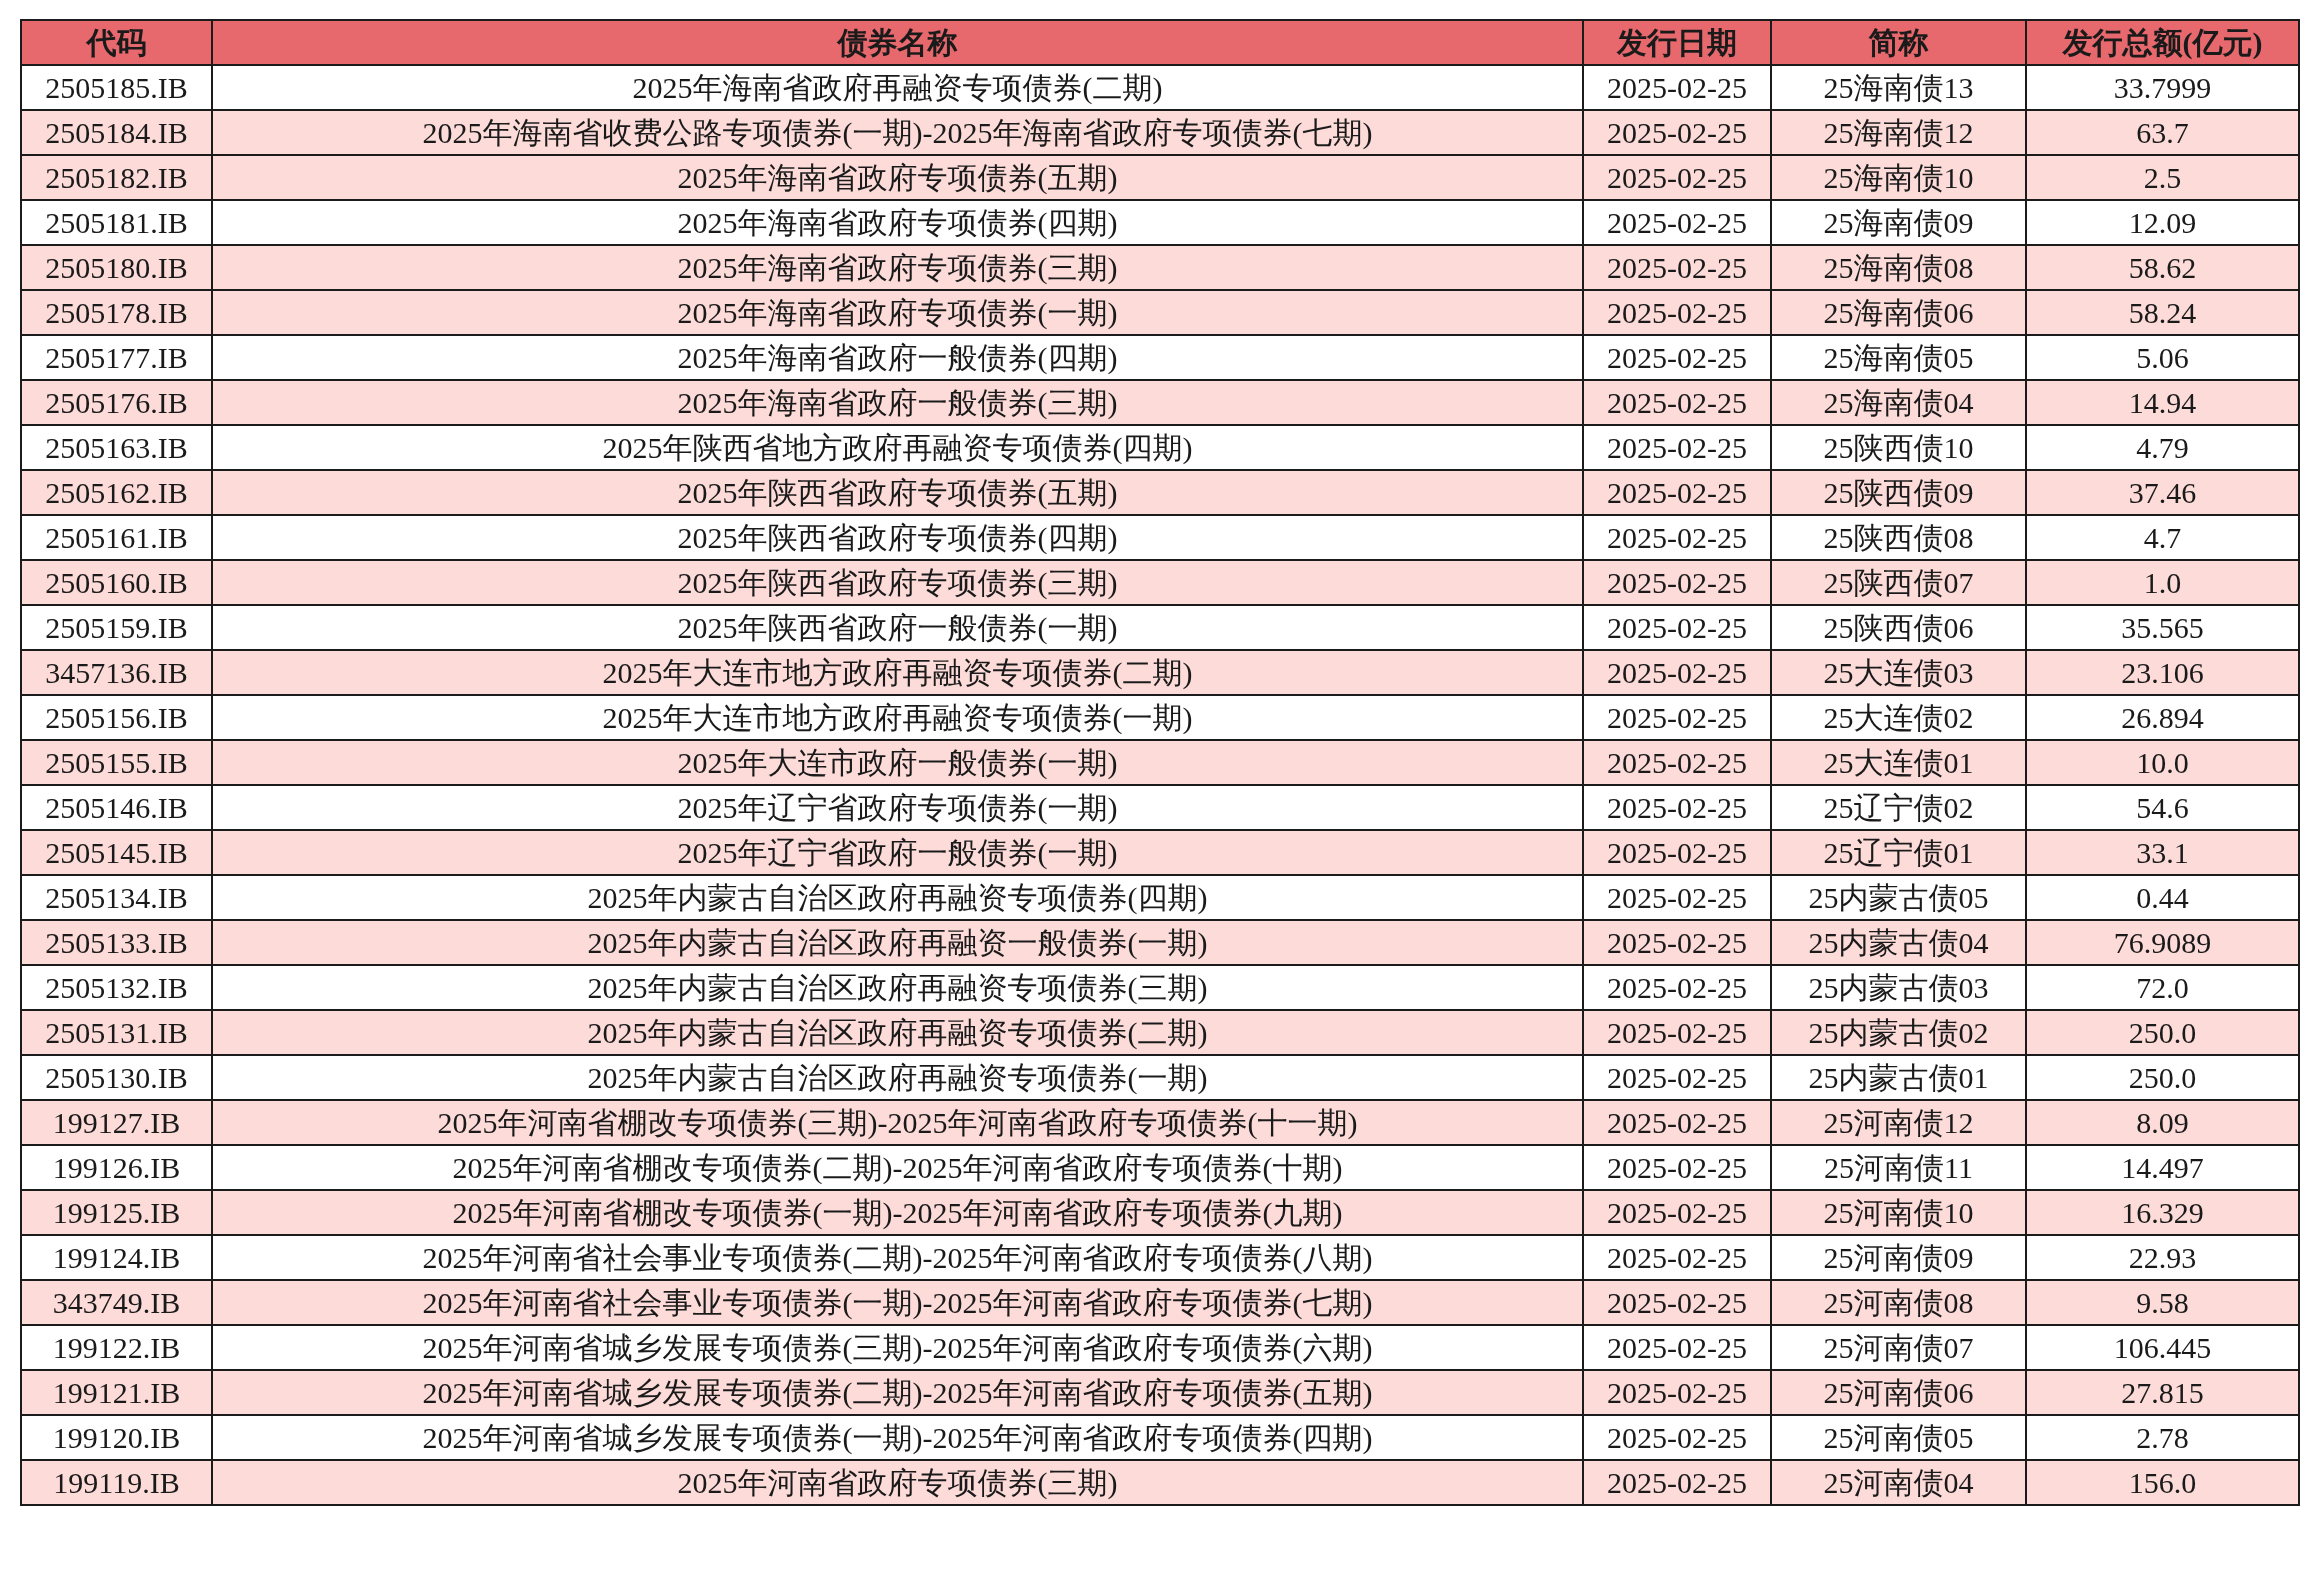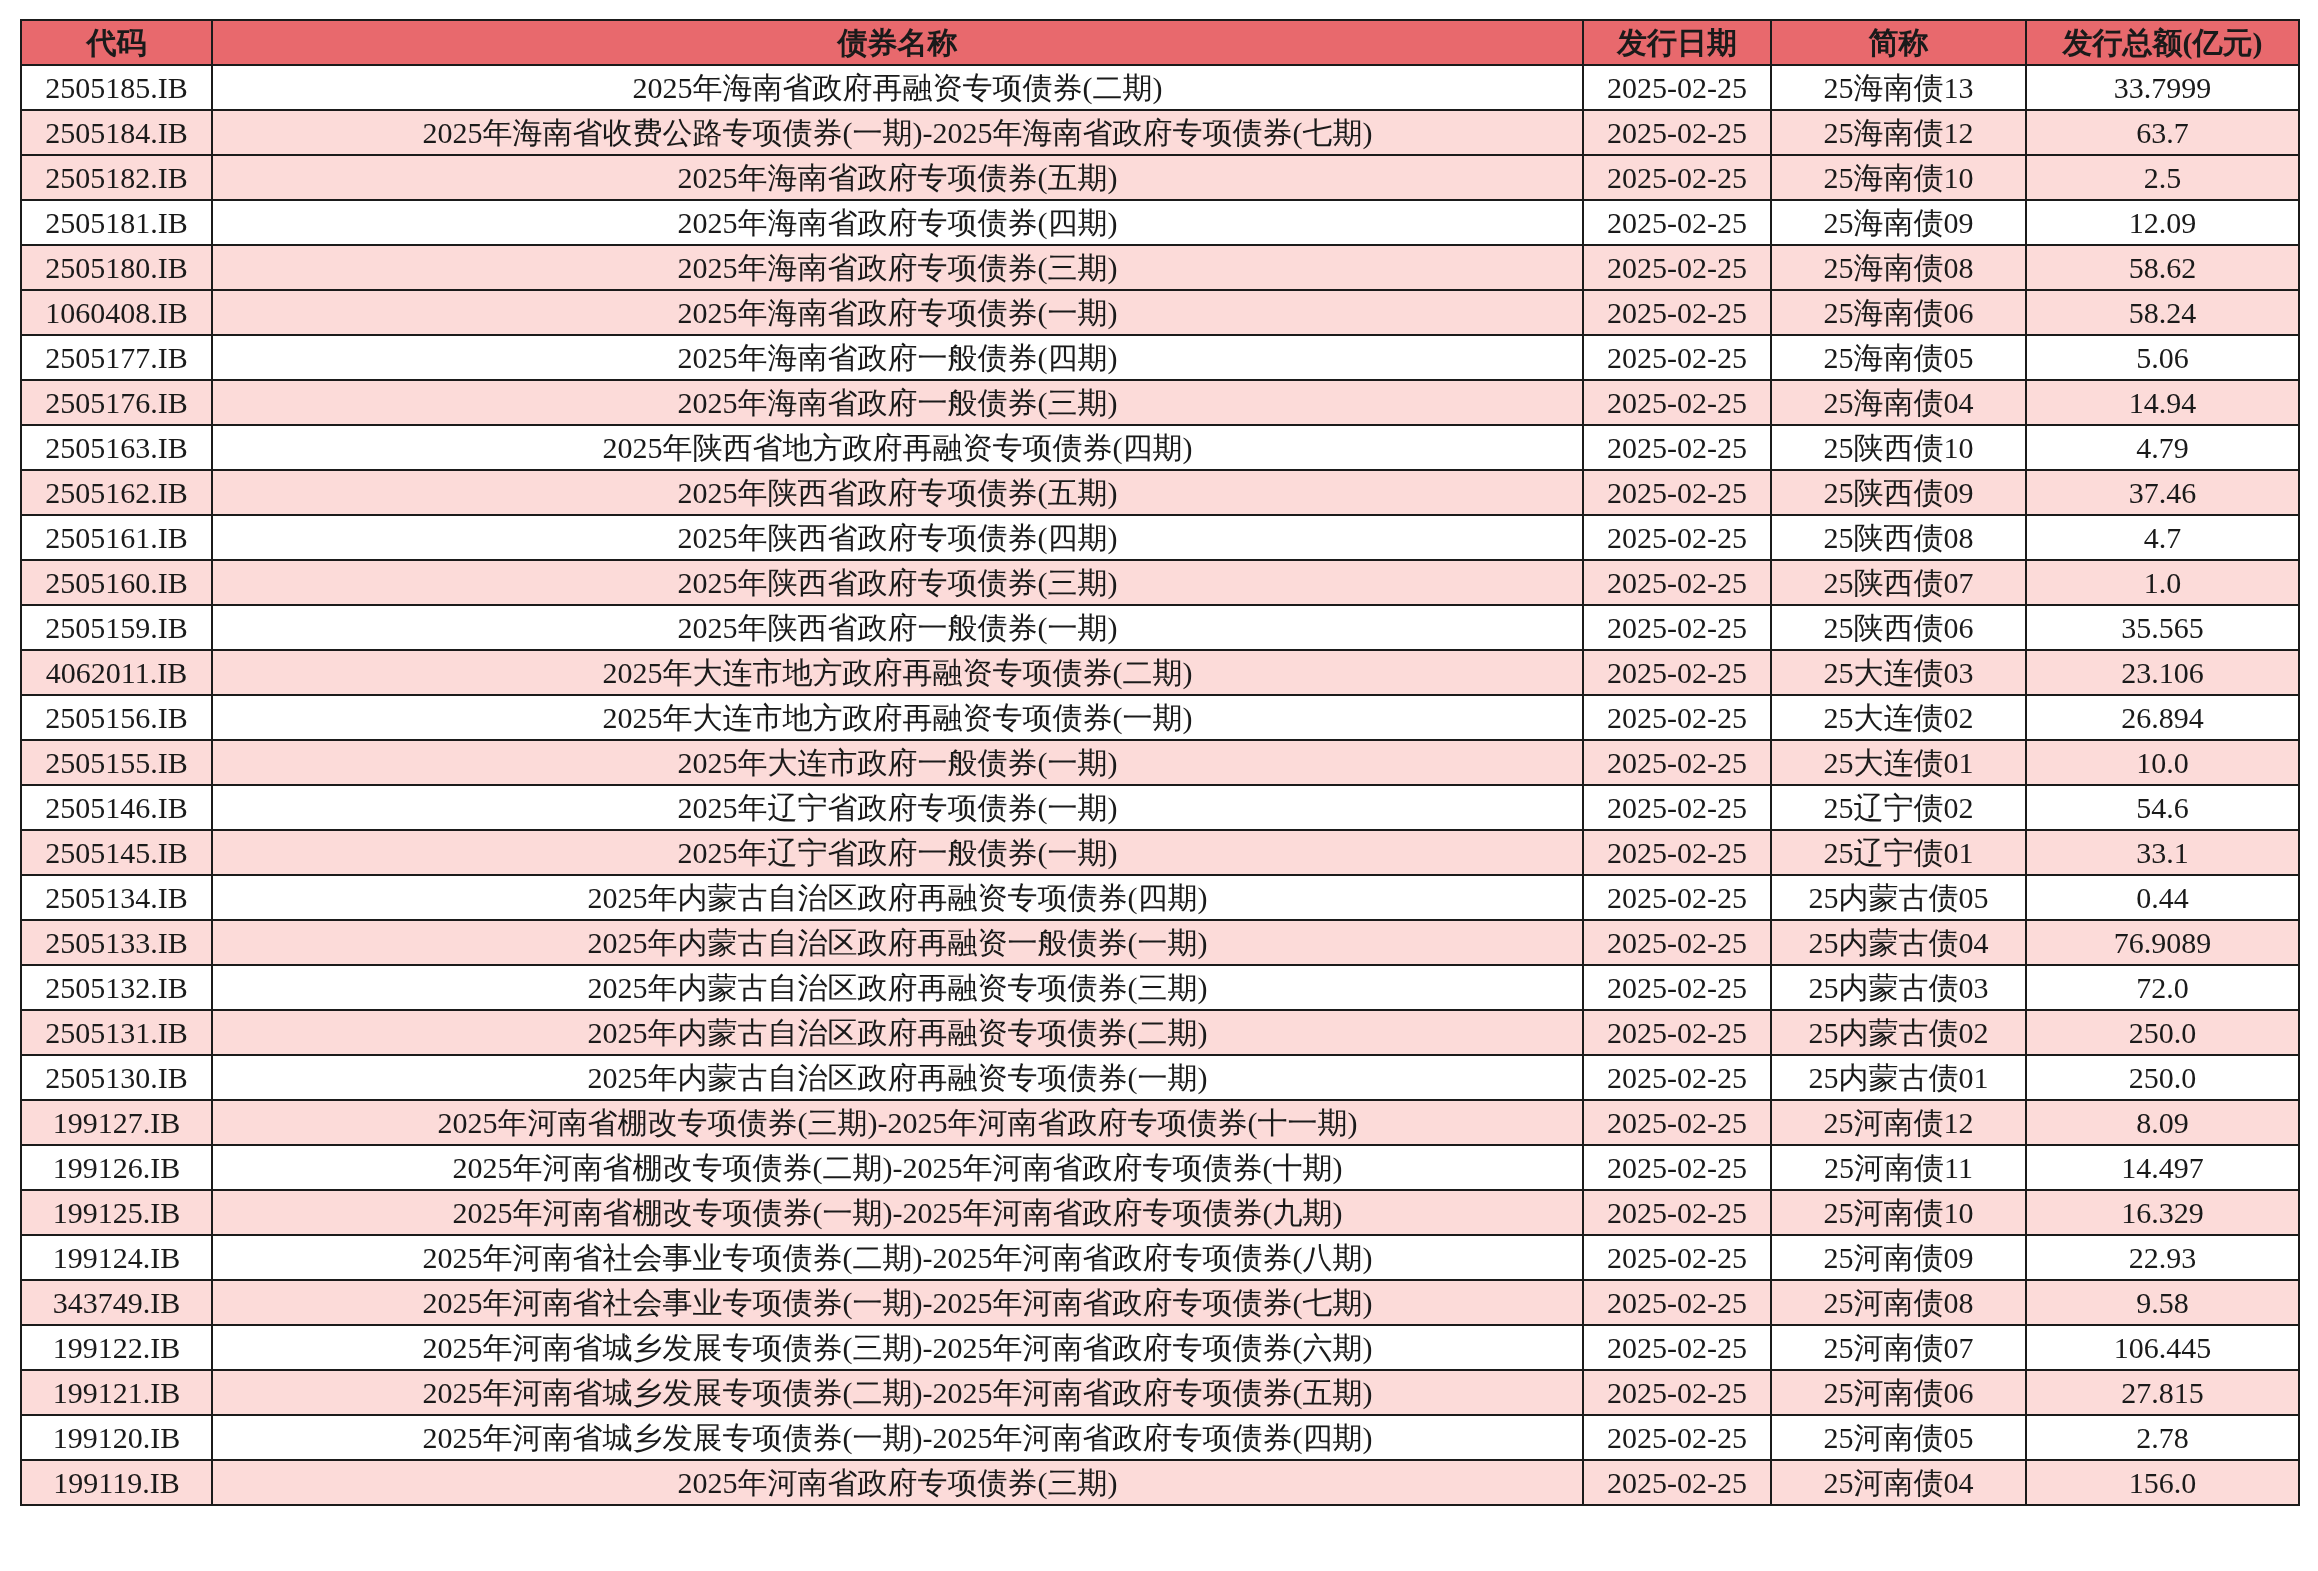--- a/index.html
+++ b/index.html
@@ -97,21 +97,21 @@
           <td>12.09</td>
         </tr>
         <tr class="row-odd">
           <td>2505180.IB</td>
           <td>2025年海南省政府专项债券(三期)</td>
           <td>2025-02-25</td>
           <td>25海南债08</td>
           <td>58.62</td>
         </tr>
         <tr class="row-odd">
-          <td>1060408.IB</td>
+          <td>2505178.IB</td>
           <td>2025年海南省政府专项债券(一期)</td>
           <td>2025-02-25</td>
           <td>25海南债06</td>
           <td>58.24</td>
         </tr>
         <tr class="row-even">
           <td>2505177.IB</td>
           <td>2025年海南省政府一般债券(四期)</td>
           <td>2025-02-25</td>
           <td>25海南债05</td>
@@ -153,21 +153,21 @@
           <td>1.0</td>
         </tr>
         <tr class="row-even">
           <td>2505159.IB</td>
           <td>2025年陕西省政府一般债券(一期)</td>
           <td>2025-02-25</td>
           <td>25陕西债06</td>
           <td>35.565</td>
         </tr>
         <tr class="row-odd">
-          <td>4062011.IB</td>
+          <td>3457136.IB</td>
           <td>2025年大连市地方政府再融资专项债券(二期)</td>
           <td>2025-02-25</td>
           <td>25大连债03</td>
           <td>23.106</td>
         </tr>
         <tr class="row-even">
           <td>2505156.IB</td>
           <td>2025年大连市地方政府再融资专项债券(一期)</td>
           <td>2025-02-25</td>
           <td>25大连债02</td>

